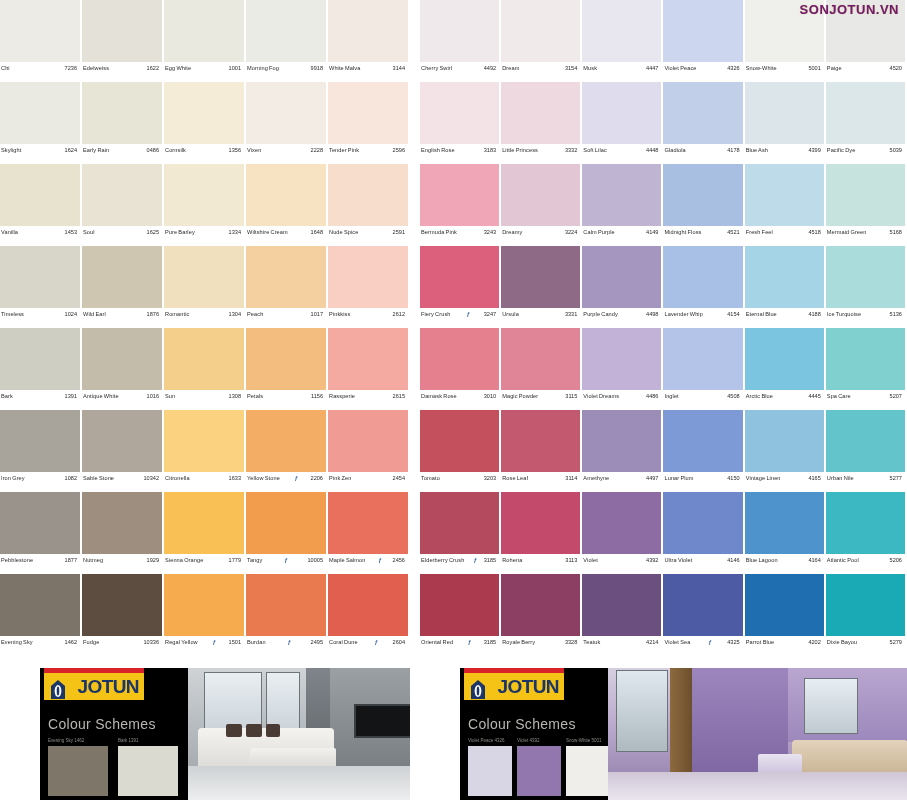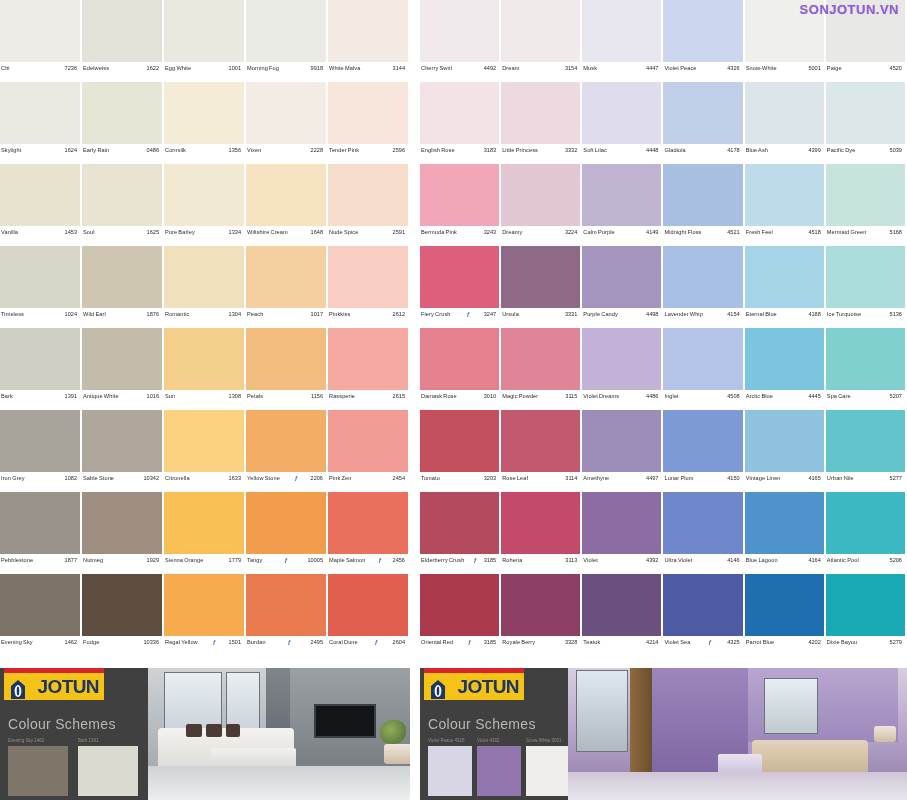--- a/index.html
+++ b/index.html
@@ -6,21 +6,21 @@
   body {
     width: 907px; height: 800px;
     background: #ffffff;
     font-family: "Liberation Sans", sans-serif;
     position: relative;
     overflow: hidden;
   }
   #watermark {
     position: absolute; top: 2px; right: 8px;
     font-size: 13px; font-weight: bold; letter-spacing: .5px;
-    color: #8b5cf6;
+    color: #701a75;
     text-shadow: 0 0 1px #c9a24d;
     z-index: 40;
   }
   #sheet { display: flex; width: 907px; height: 800px; }
   .panel { position: relative; }
   .panel.left  { width: 410px; }
   .gutter      { width: 10px; background:#fff; }
   .panel.right { width: 487px; }
 
   .grid { display: grid; width: 100%; }
@@ -69,22 +69,23 @@
 
   
   .banners { position: absolute; left: 0; bottom: 0; width: 907px; height: 132px; display: flex; }
   .banner { position: relative; height: 132px; display: flex; background: #ffffff; }
   .banner.left  { width: 410px; }
   .banner.gut   { width: 10px; background:#fff; }
   .banner.right { width: 487px; }
 
   .banner-left-col {
     width: 148px;
-    background: #404040;
+    background: #000000;
     position: relative;
+    margin-left: 40px;
   }
   .banner-right-col { flex: 1; position: relative; overflow: hidden; }
 
   .logo-box {
     position: absolute; top: 0; left: 4px;
     width: 100px; height: 32px;
     background: #f5c216;
     display: flex; align-items: center; justify-content: flex-end;
     border-top: 5px solid #d8232a;
   }

